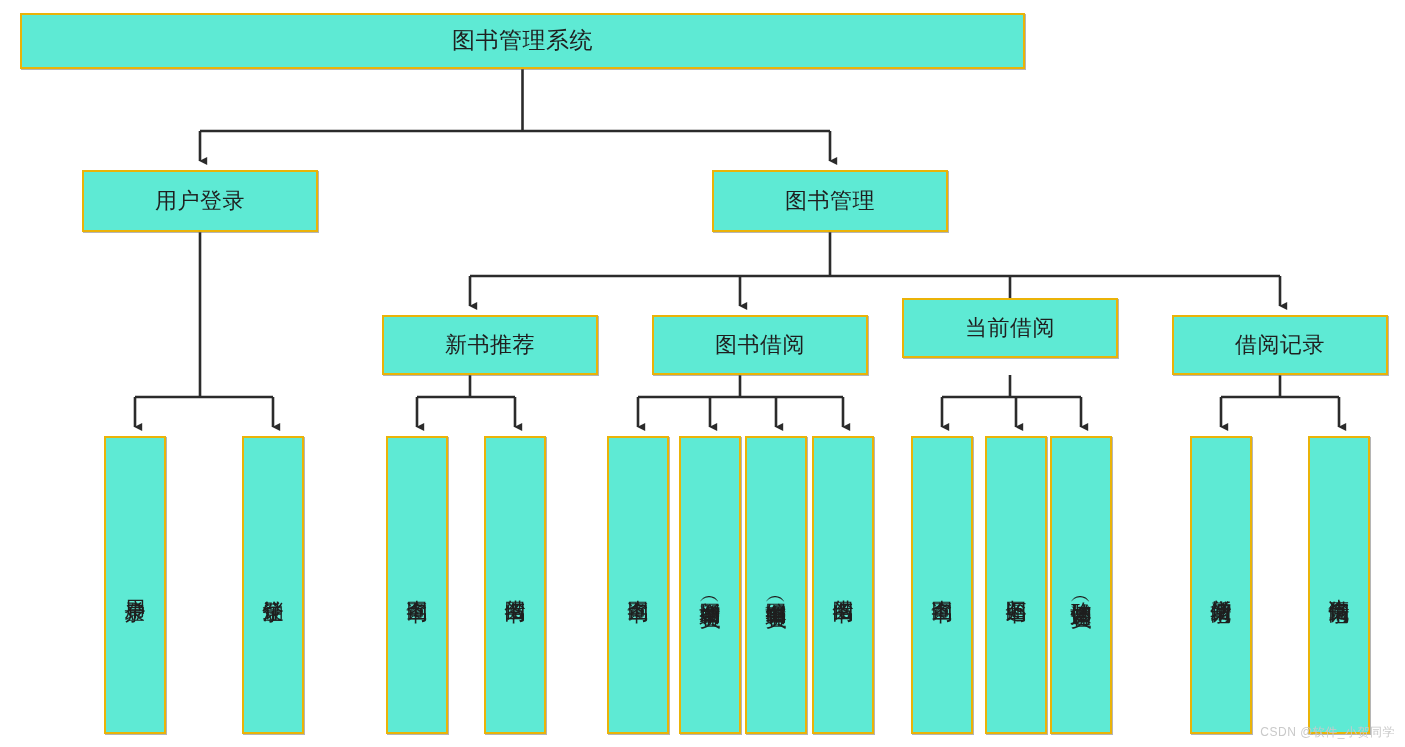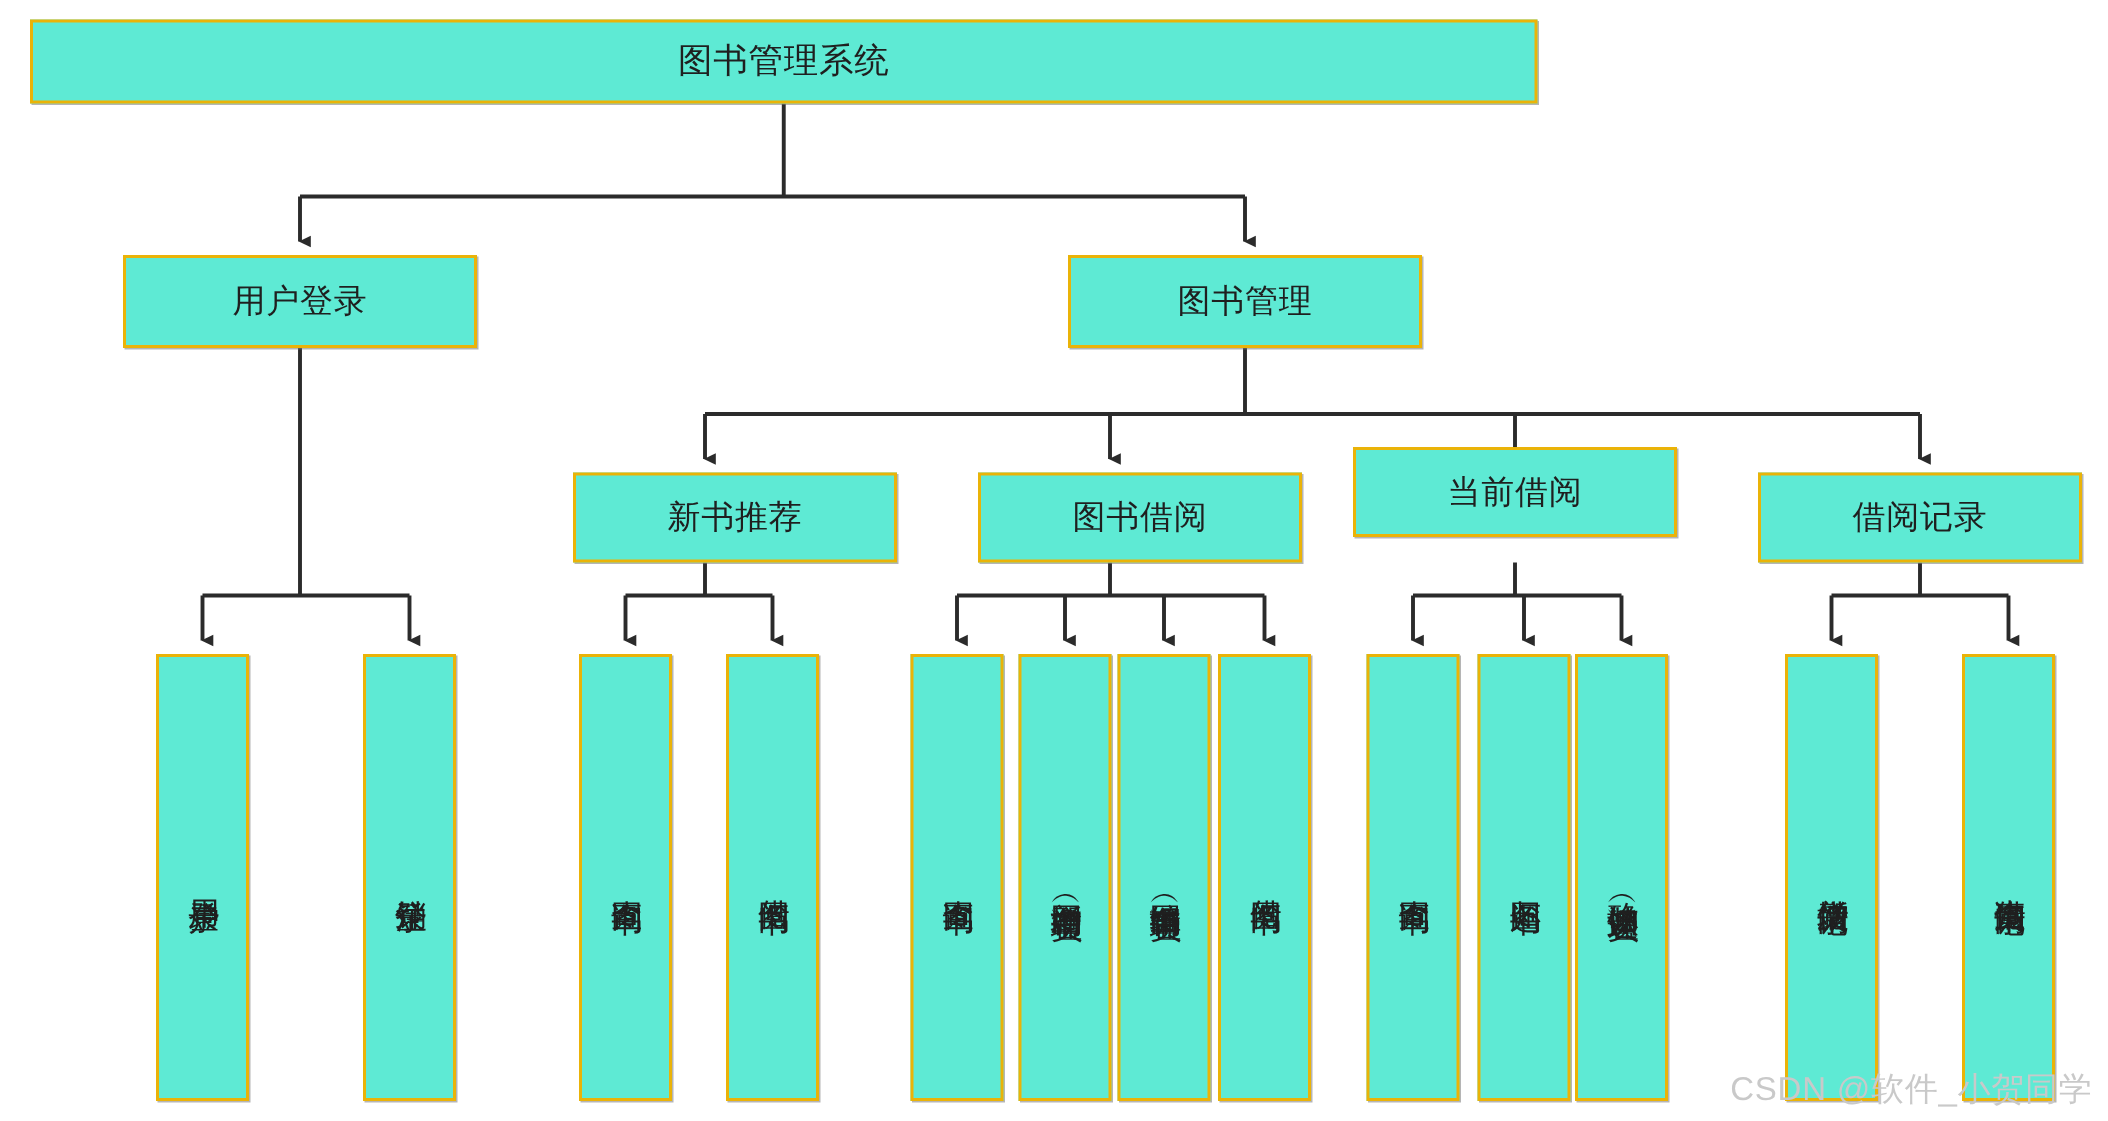--- a/index.html
+++ b/index.html
@@ -71,21 +71,21 @@
   }
   
   .node.vert.align-center .node-label { align-items: center; }
   .node.vert.align-top .node-label { align-items: flex-start; padding-top: 4px; }
   .node.vert.align-bottom .node-label { align-items: flex-end; padding-bottom: 6px; }
 
   #watermark {
     position: absolute;
     right: 10px;
     bottom: 6px;
-    font-size: 22px;
+    font-size: 12px;
     color: #c9c9c9;
     letter-spacing: 0.5px;
     z-index: 5;
     white-space: nowrap;
   }
 </style>
 </head>
 <body>
 
 <div id="diagram-canvas">

